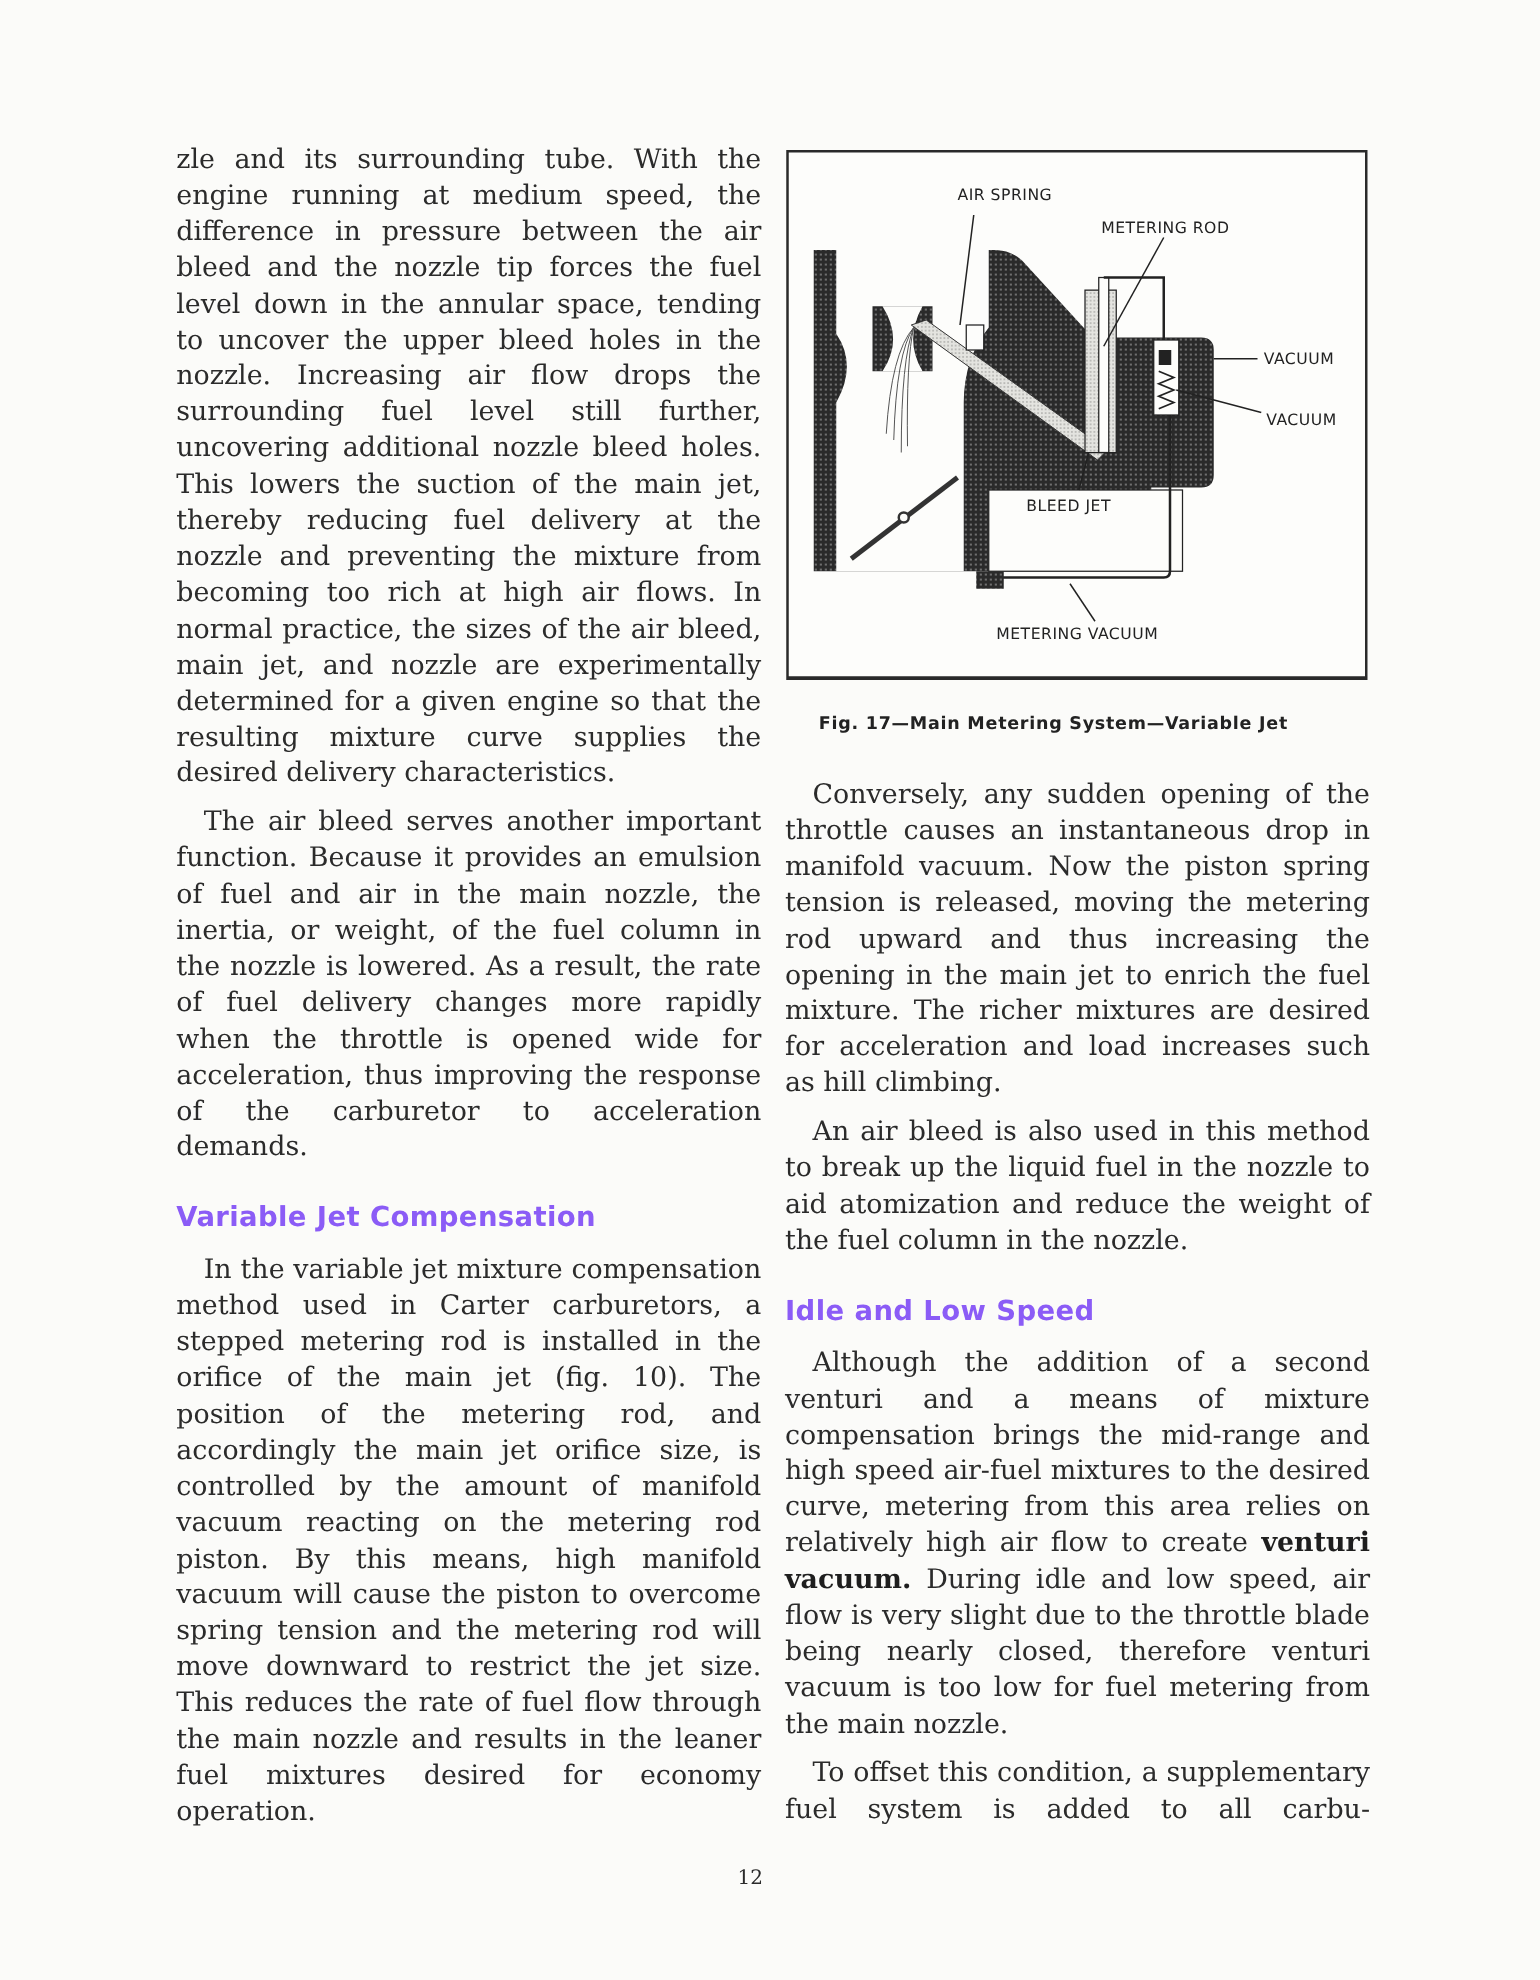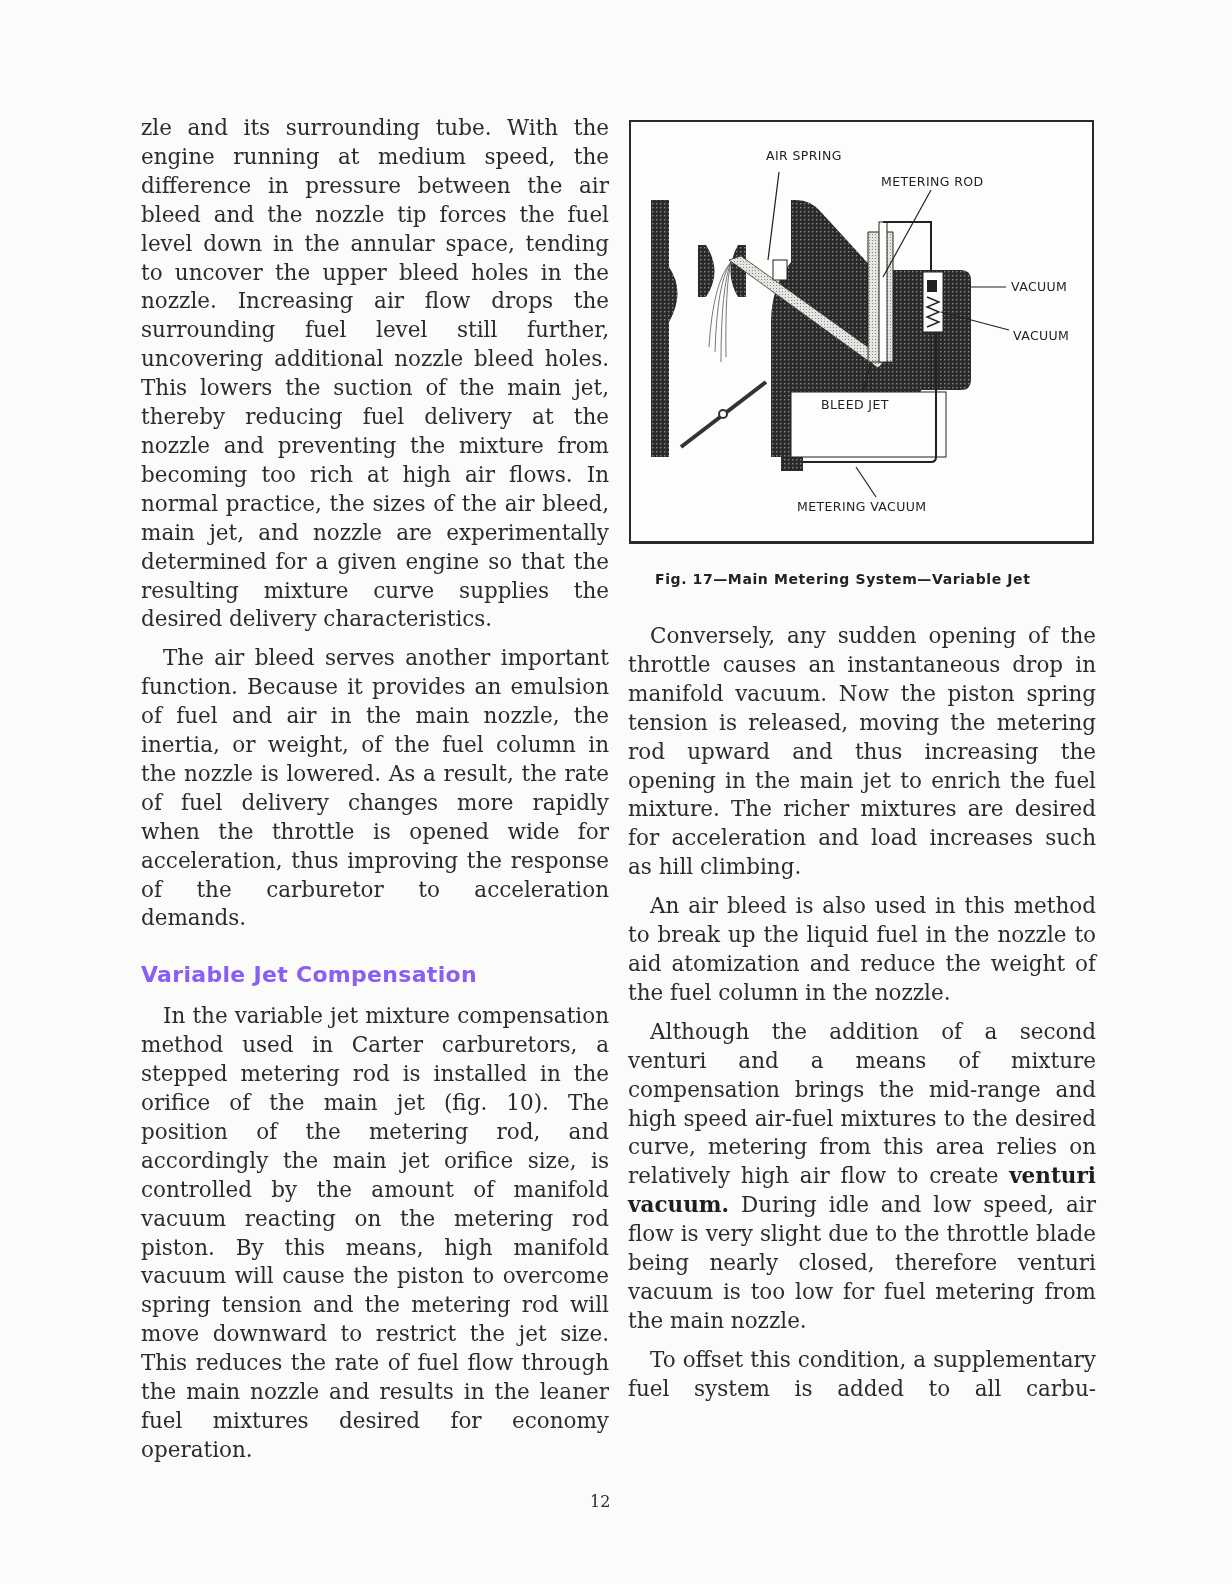--- a/index.html
+++ b/index.html
@@ -141,17 +141,18 @@
   <span class="lbl" style="left:380px;top:157px;">VACUUM</span>
   <span class="lbl" style="left:382px;top:206px;">VACUUM</span>
   <span class="lbl" style="left:190px;top:275px;">BLEED JET</span>
   <span class="lbl" style="left:166px;top:377px;">METERING VACUUM</span>
 </div>
 <div id="caption">Fig. 17—Main Metering System—Variable Jet</div>
 
 <div id="col-right" class="column">
   <p>Conversely, any sudden opening of the throttle causes an instantaneous drop in manifold vacuum. Now the piston spring tension is released, moving the metering rod upward and thus increasing the open­ing in the main jet to enrich the fuel mixture. The richer mixtures are desired for acceleration and load increases such as hill climbing.</p>
   <p>An air bleed is also used in this method to break up the liquid fuel in the nozzle to aid atomization and reduce the weight of the fuel column in the nozzle.</p>
+  <h2>Idle and Low Speed</h2>
   <p><span>Although the addition of a second ven­turi and a means of mixture compensa­tion brings the mid-range and high speed air-fuel mixtures to the desired curve, metering from this area relies on rela­tively high air flow to create </span><b>venturi vacuum.</b><span> During idle and low speed, air flow is very slight due to the throttle blade being nearly closed, therefore ven­turi vacuum is too low for fuel metering from the main nozzle.</span></p>
   <p style="text-align-last: justify;">To offset this condition, a supplemen­tary fuel system is added to all carbu-</p>
 </div>
 
 <div id="page-number">12</div>
 
 </body></html>

